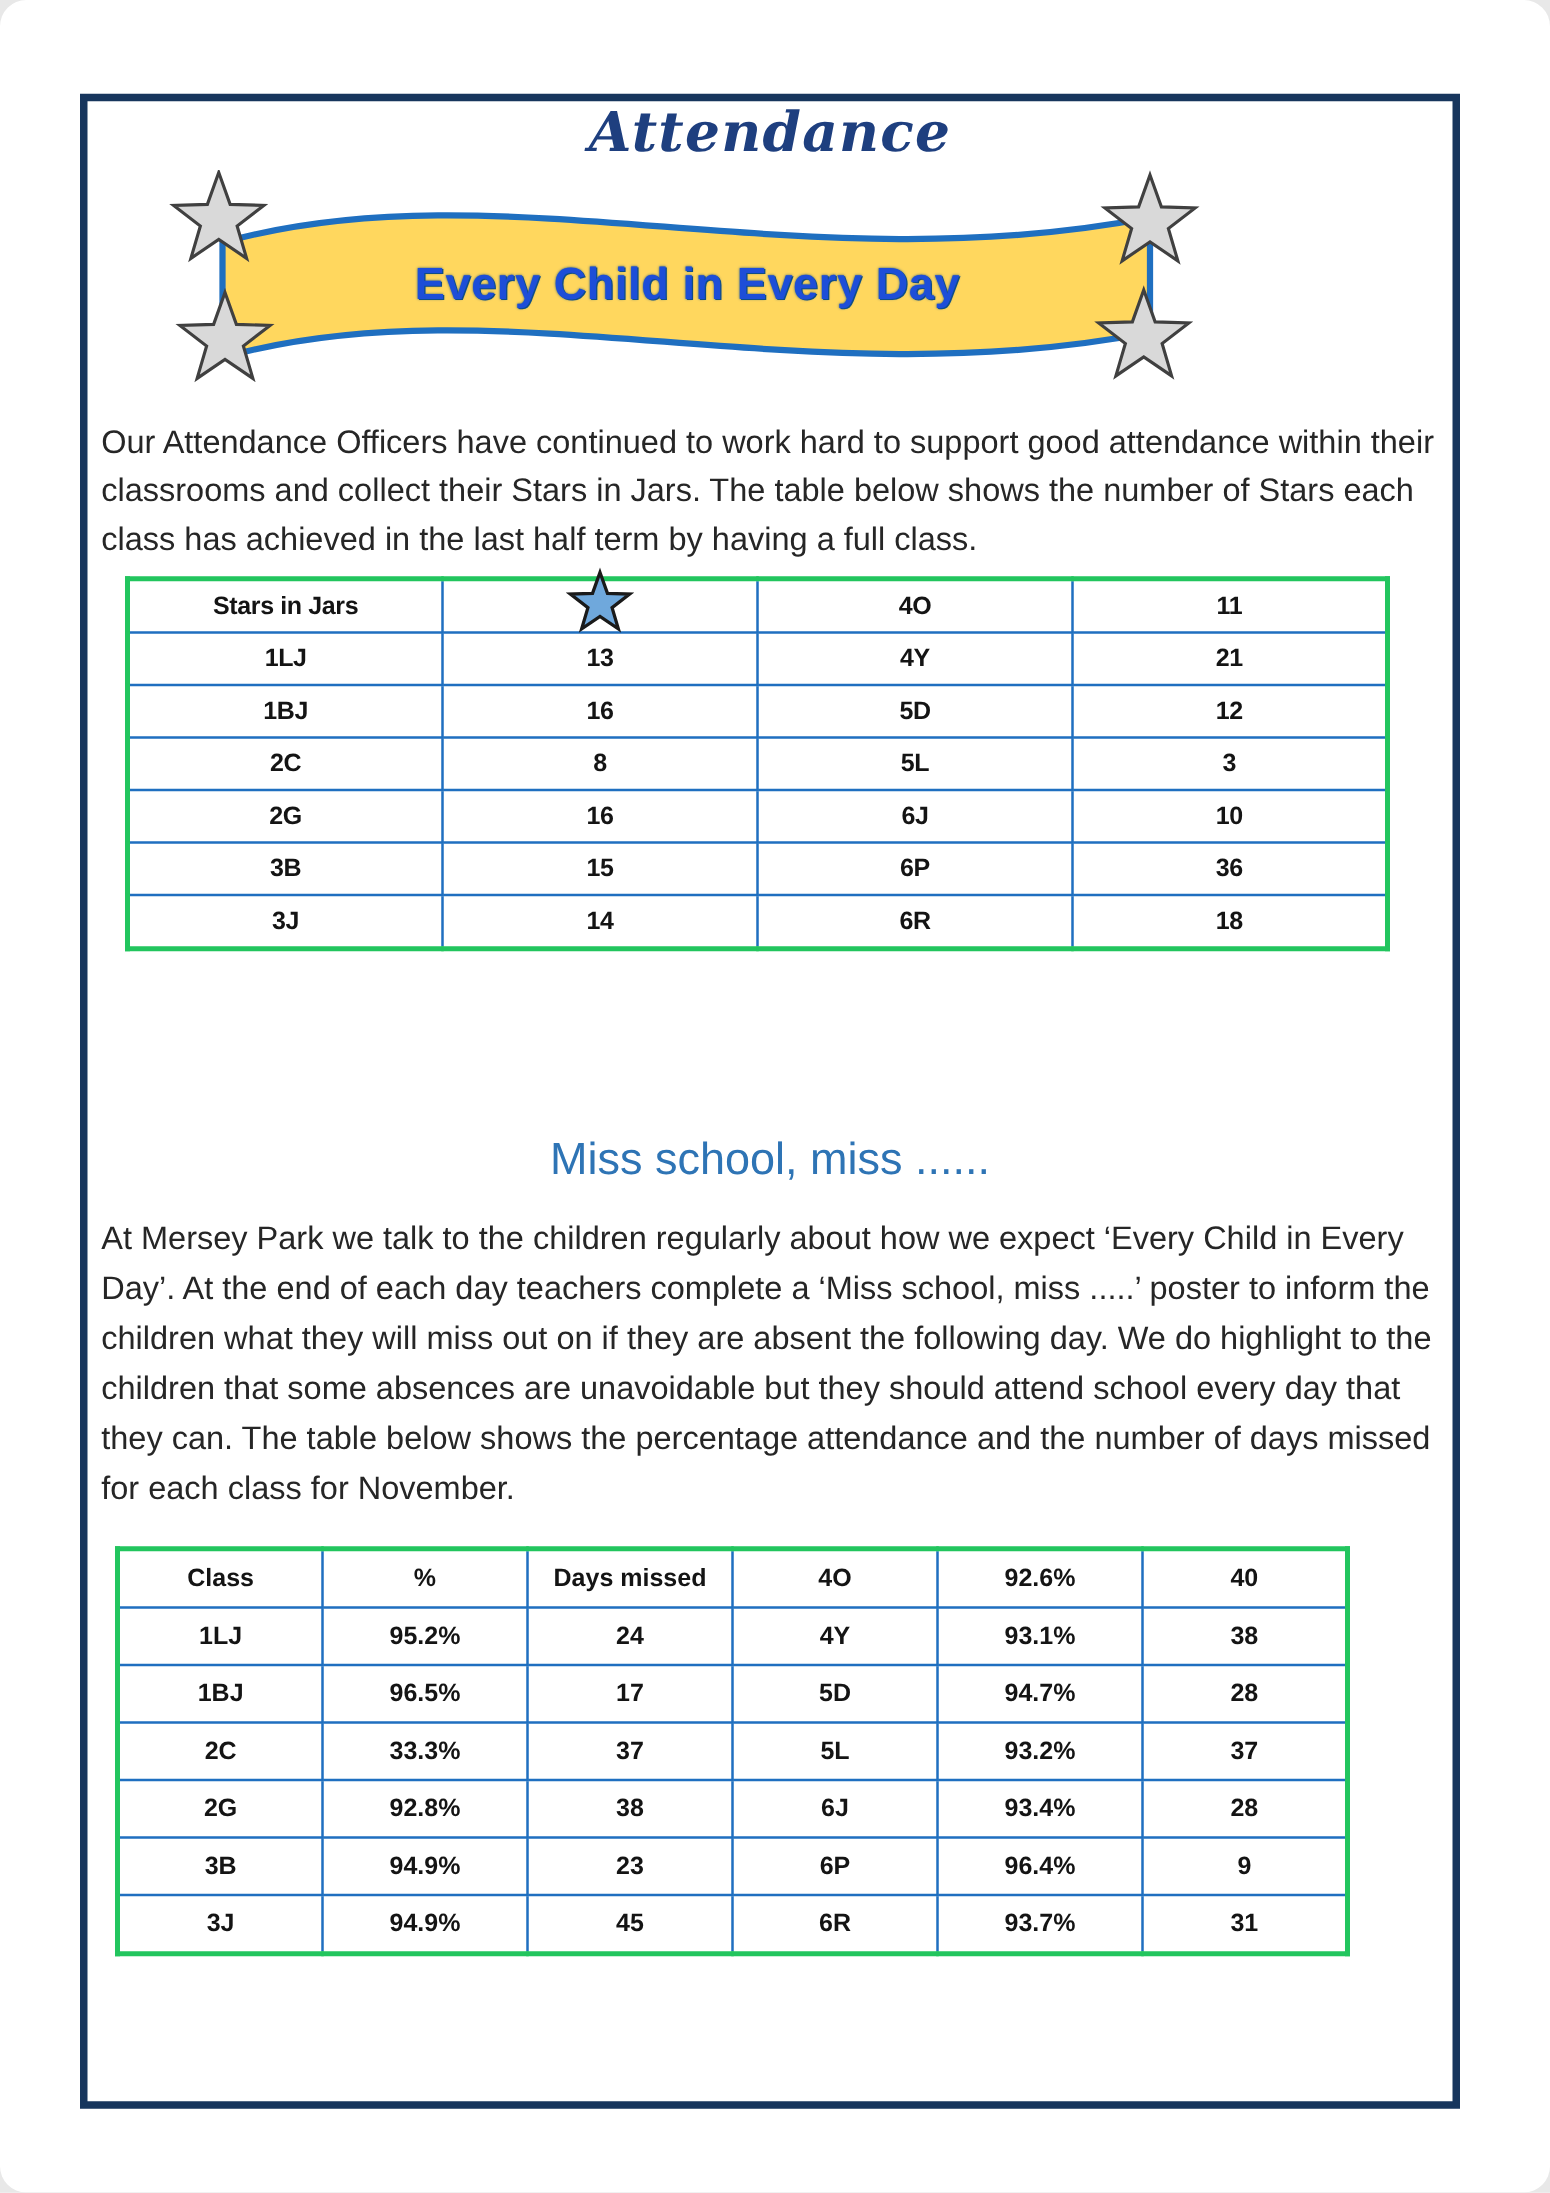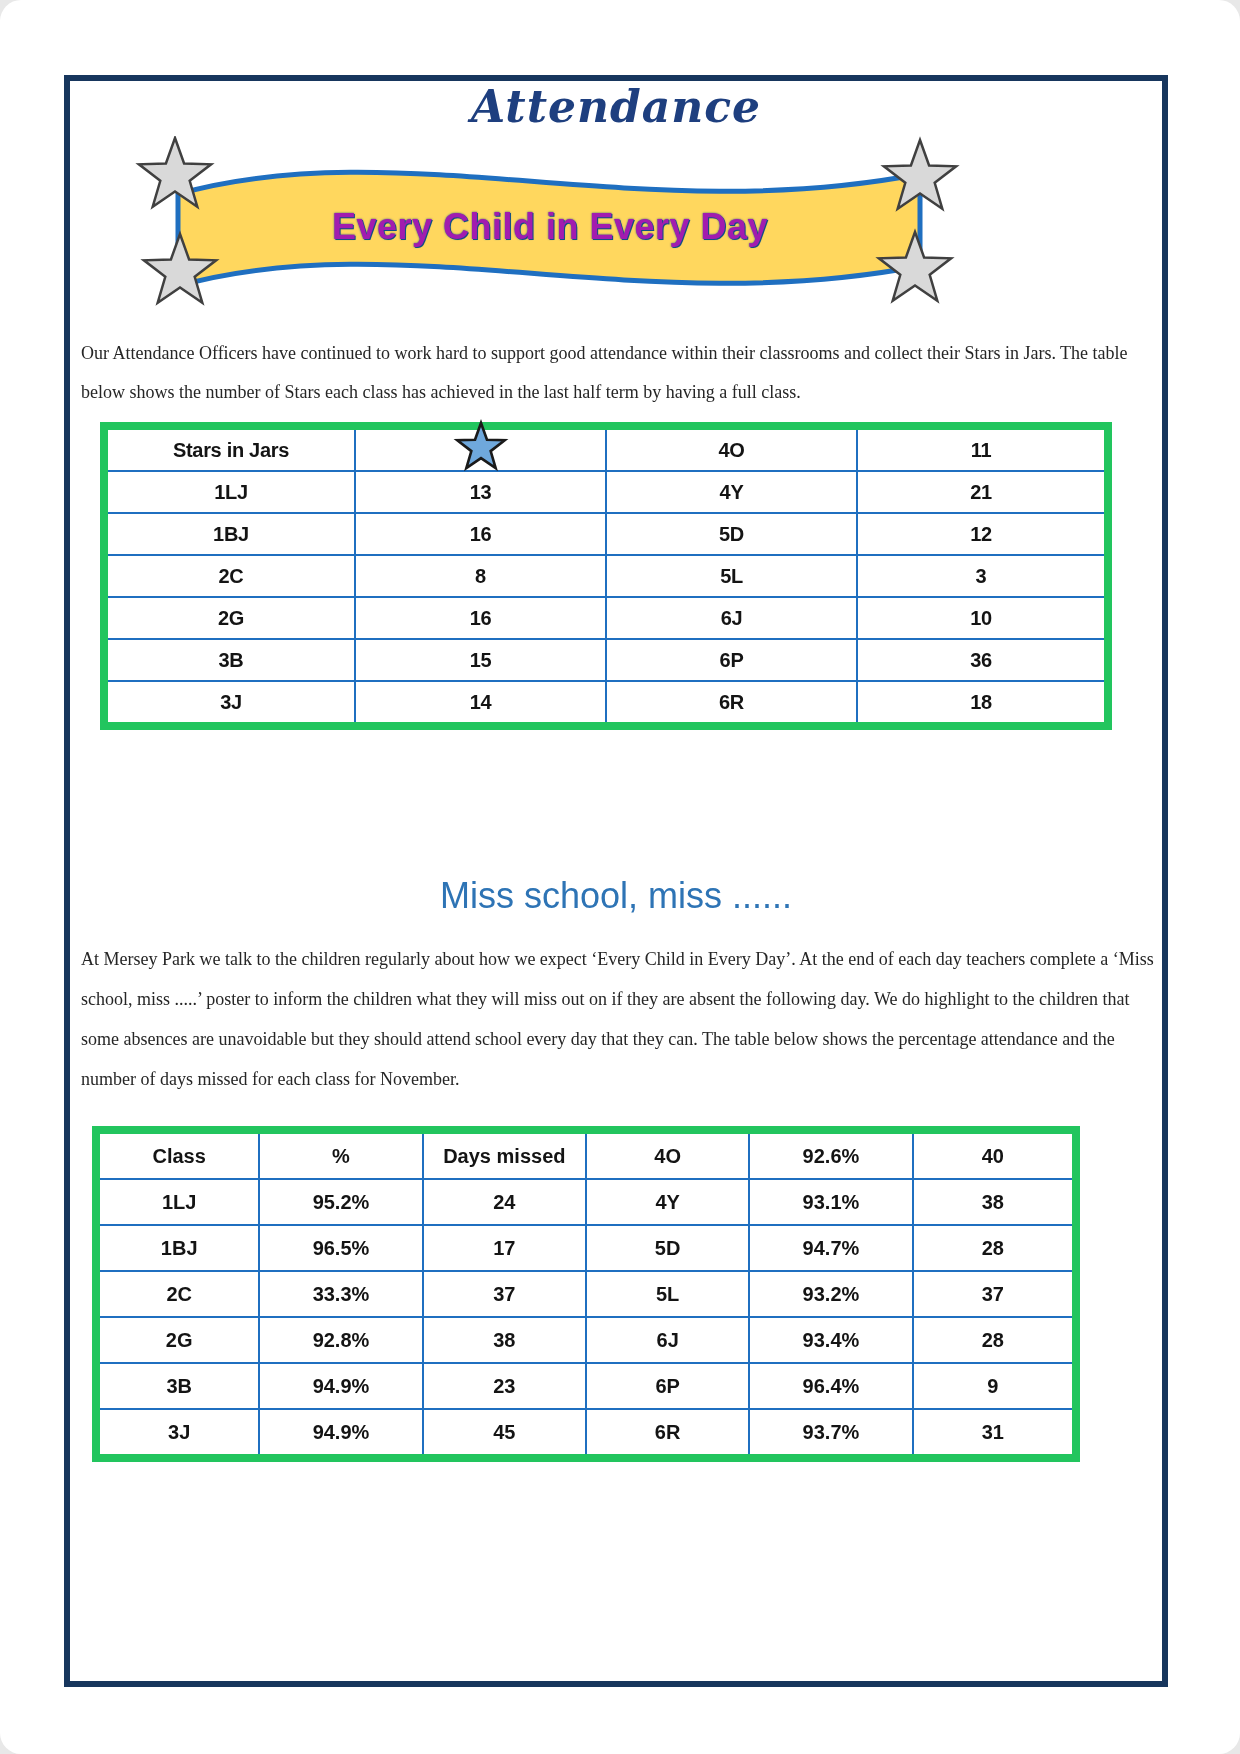--- a/index.html
+++ b/index.html
@@ -16,36 +16,36 @@
   .page-title {
     margin-top:6px; text-align:center;
     font-family:"DejaVu Serif", serif; font-style:italic; font-weight:bold;
     font-size:44px; color:#1e3f7f; letter-spacing:1px;
   }
 
   .banner { position:relative; width:960px; height:190px; margin:4px 0 0 36px; }
   .banner svg { position:absolute; left:0; top:0; }
   .banner-text {
     position:absolute; left:80px; width:740px; top:70px; text-align:center;
-    font-size:36px; font-weight:bold; color:#a21caf;
+    font-size:36px; font-weight:bold; color:#1d4ed8;
     text-shadow:0 0 2px #114e86, 1px 1px 0 #114e86; letter-spacing:0.5px;
   }
 
   .para {
-    font-size:18px; line-height:39px; color:#262626;
-    margin:8px 14px 0 17px; text-align:left;font-family:Liberation Serif, serif;
+    font-size:26px; line-height:39px; color:#262626;
+    margin:8px 14px 0 17px; text-align:left;
   }
   .para2 { line-height:40px; margin-top:22px; }
 
   table { border-collapse:collapse; table-layout:fixed; }
   th, td {
     border:2.5px solid #1f6fc0; text-align:center; vertical-align:middle;
     font-weight:bold; font-size:20px; color:#141414; padding:0;
   }
-  .tbl { border:8px solid #22c55e; }
+  .tbl { border:4px solid #22c55e; }
   .tbl1 { margin:10px 0 0 36px; width:1012px; }
   .tbl1 th, .tbl1 td { height:40px; letter-spacing:-0.3px; }
   .tbl2 { margin:27px 0 0 28px; width:988px; }
   .tbl2 th, .tbl2 td { height:44px; }
 
   .hdr-star { margin:-16px 0 -8px 0; display:inline-block; vertical-align:middle; }
 
   .section-heading {
     margin-top:145px; text-align:center; font-size:36px; font-weight:400;
     color:#2e74b5;

